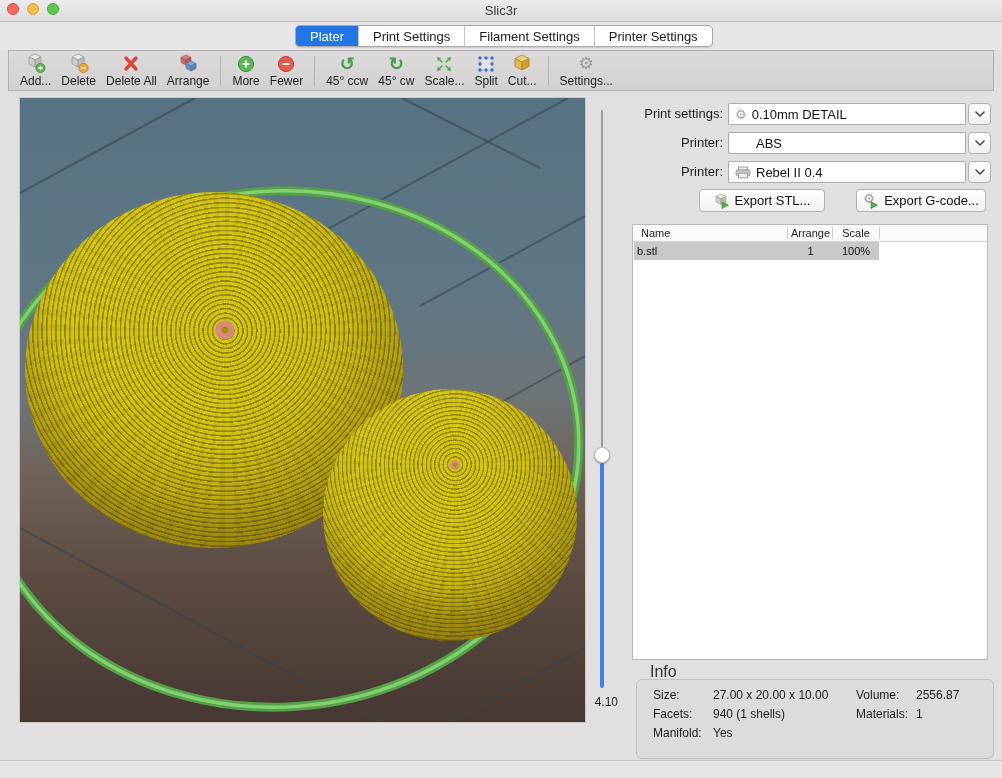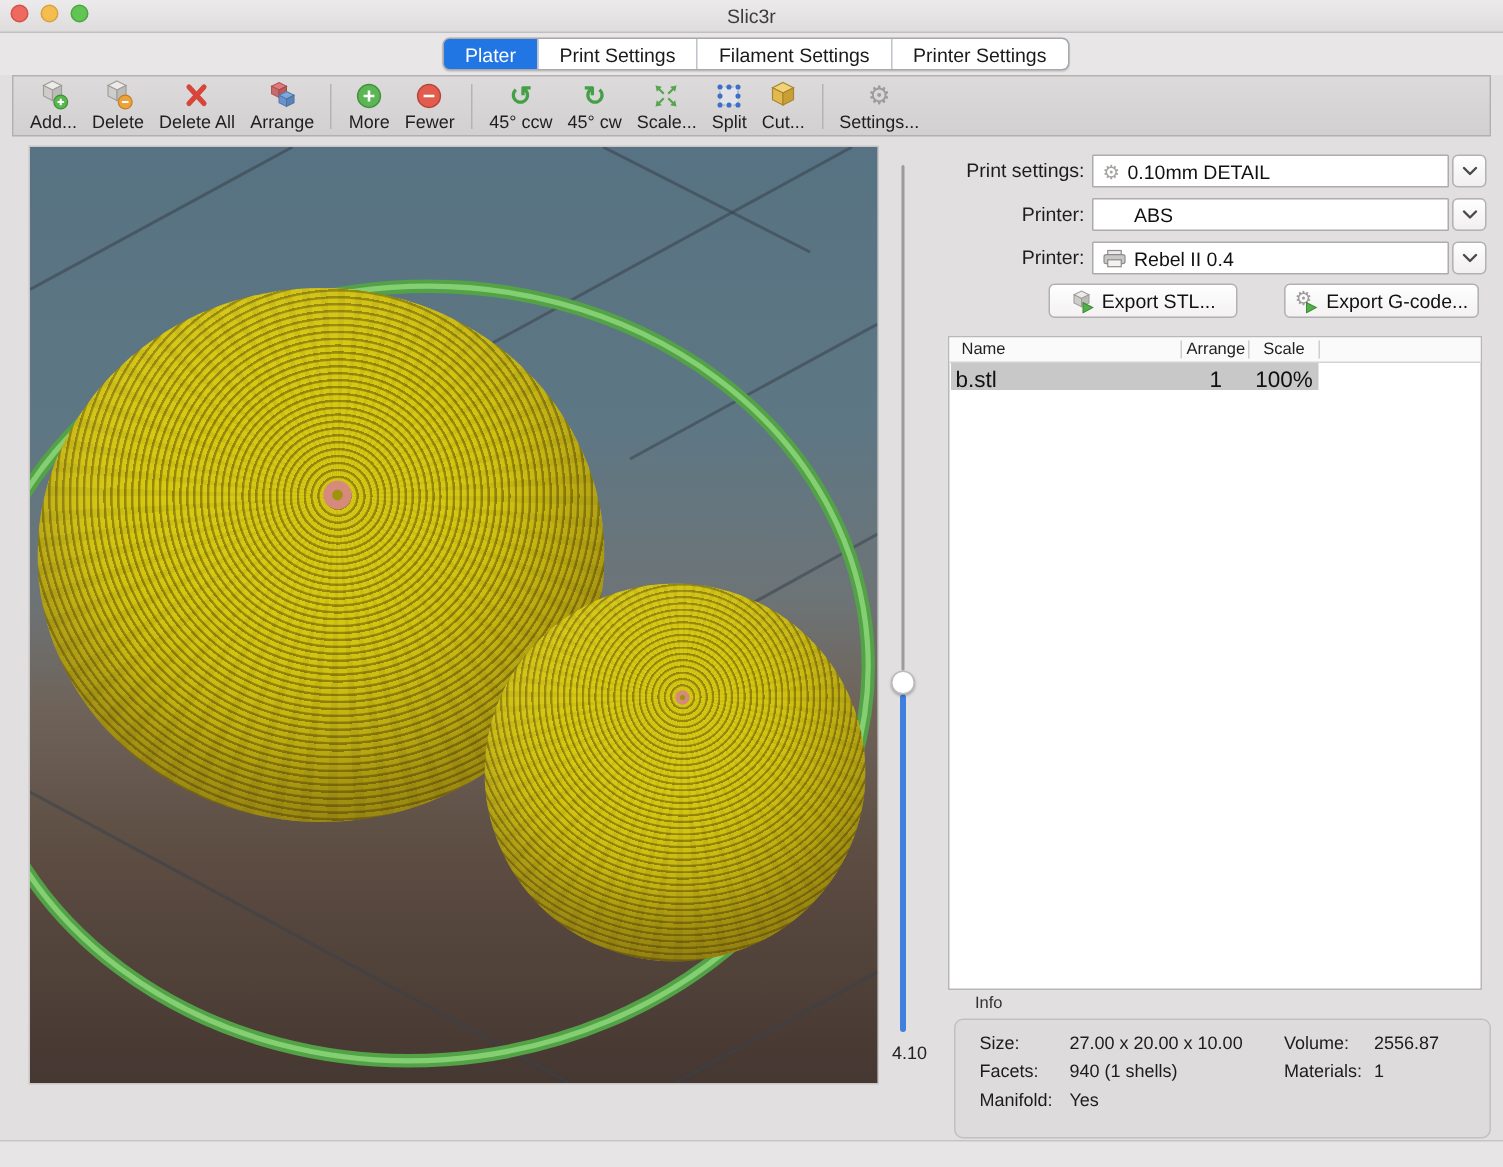--- a/index.html
+++ b/index.html
@@ -88,29 +88,29 @@
   .mini-icon svg { position:absolute; left:0; top:0; }
 
   
   .obj-table { position:absolute; left:632px; top:224px; width:356px; height:436px; background:#fff; border:1px solid #b9b7b7; }
   .obj-head { position:relative; height:17px; border-bottom:1px solid #d4d2d2; background:#fafafa; font-size:11px; color:#222; }
   .col-h { position:absolute; top:2px; }
   .col-name-h { left:8px; }
   .col-copies-h { left:155px; width:45px; text-align:center; }
   .col-scale-h { left:200px; width:46px; text-align:center; }
   .col-div { position:absolute; top:2px; bottom:2px; width:1px; background:#cfcdcd; }
-  .obj-row { position:relative; height:18px; font-size:15px; color:#111; }
+  .obj-row { position:relative; height:18px; font-size:11px; color:#111; }
   .obj-row .sel-bg { position:absolute; left:1px; top:0; width:245px; height:18px; background:#c8c8c8; }
   .cell { position:absolute; top:3px; }
   .cell-name { left:4px; }
   .cell-copies { left:155px; width:45px; text-align:center; }
   .cell-scale { left:200px; width:46px; text-align:center; }
 
   
-  .info-title { position:absolute; left:650px; top:663px; font-size:11px; color:#333; }
+  .info-title { position:absolute; left:650px; top:663px; font-size:16px; color:#333; }
   .info-box { position:absolute; left:636px; top:679px; width:358px; height:80px; background:#dddbdb;
     border:1px solid #c2c0c0; border-radius:6px; font-size:12px; color:#1c1c1c; }
   .info-item { position:absolute; white-space:nowrap; }
   .il { color:#1c1c1c; }
 
   
   .statusbar { position:absolute; left:0; top:760px; width:1002px; height:18px; background:#e7e5e5; border-top:1px solid #c6c4c4; }
 </style>
 </head>
 <body>

